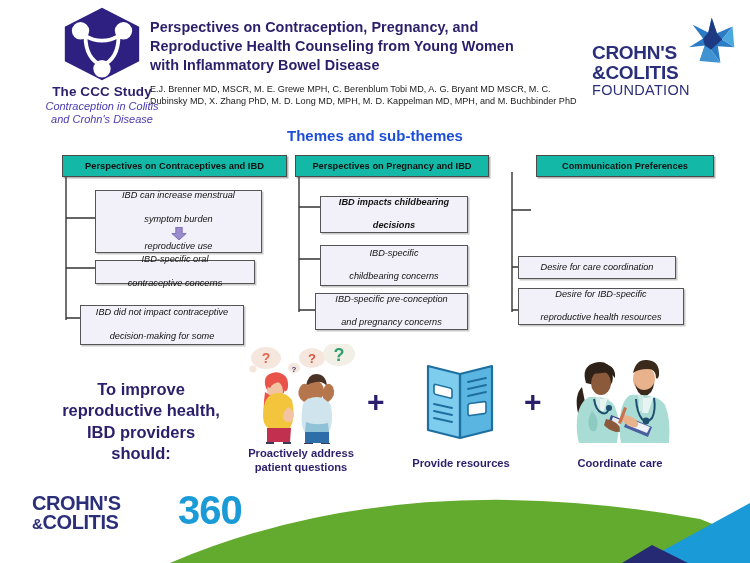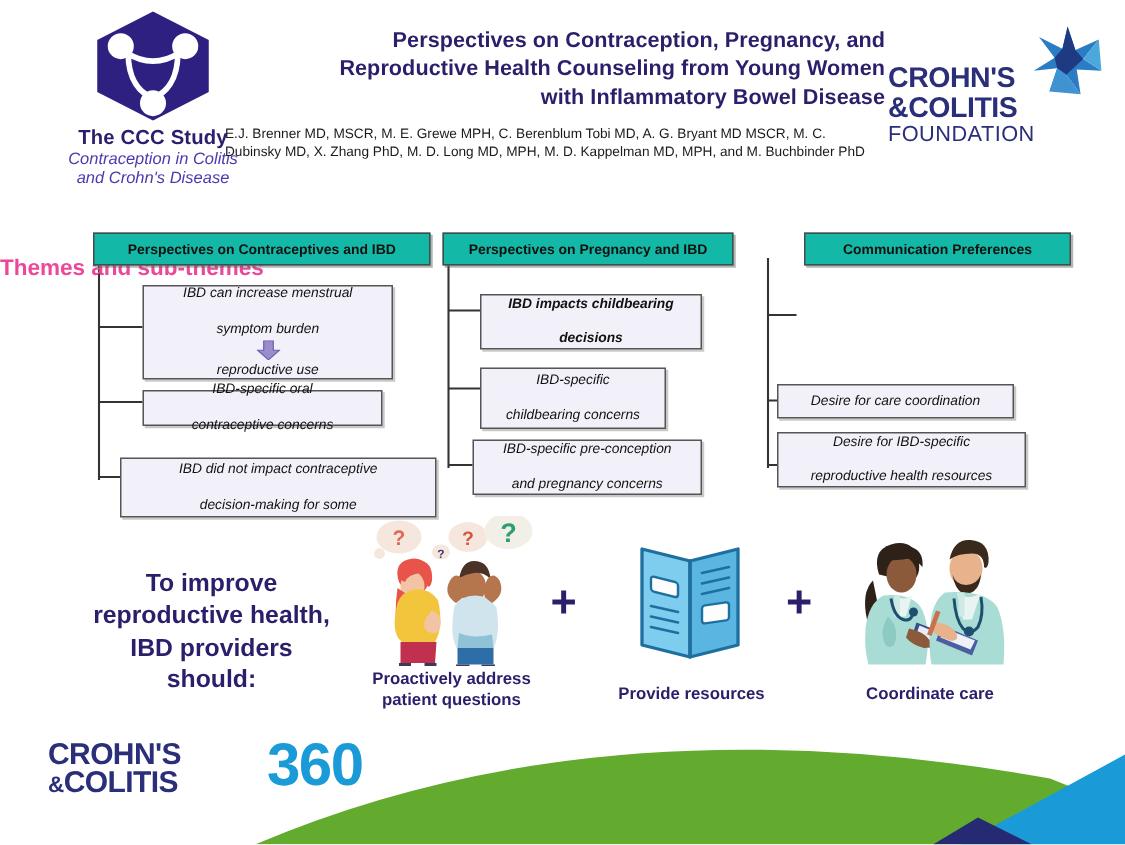--- a/index.html
+++ b/index.html
@@ -12,36 +12,36 @@
   .swoosh{position:absolute;left:0;bottom:0;width:750px;height:90px;z-index:0;}
 
   
   .ccc-logo{position:absolute;left:42px;top:6px;width:120px;text-align:center;z-index:3;}
   .ccc-mark{width:84px;height:76px;margin:0 auto;display:block;}
   .ccc-title{font-size:13.5px;font-weight:bold;color:#2b1f6b;margin-top:2px;letter-spacing:.1px;}
   .ccc-sub{font-size:11px;font-style:italic;font-weight:normal;color:#4a3bb0;line-height:1.22;margin-top:1px;}
 
   
   .title-block{position:absolute;left:150px;top:18px;width:440px;z-index:3;}
-  .main-title{font-size:14.4px;font-weight:bold;color:#2b1f6b;text-align:right;
+  .main-title{font-size:14.4px;font-weight:bold;color:#2b1f6b;text-align:left;
               line-height:1.32;letter-spacing:.05px;}
   .authors{font-size:9.1px;color:#1a1a1a;line-height:1.33;margin-top:8px;
            font-family:"Liberation Sans",sans-serif;font-weight:normal;}
 
   
   .ccf-logo{position:absolute;left:592px;top:22px;width:150px;z-index:3;}
   .ccf-star{position:absolute;right:6px;top:-6px;width:52px;height:52px;}
   .ccf-txt{position:absolute;left:0;top:22px;width:120px;color:#2b2f7a;}
   .ccf-l1{font-size:19px;font-weight:bold;letter-spacing:-.3px;line-height:.98;}
   .ccf-l2{font-size:19px;font-weight:bold;letter-spacing:-.3px;line-height:1.02;}
   .ccf-l3{font-size:14.5px;font-weight:normal;letter-spacing:.3px;line-height:1.1;margin-top:1px;}
 
   
-  .themes-title{position:absolute;left:0;top:127px;width:750px;text-align:left;
-                font-size:15px;font-weight:bold;color:#ec4899;z-index:3;margin-top:43px;}
+  .themes-title{position:absolute;left:0;top:127px;width:750px;text-align:center;
+                font-size:15px;font-weight:bold;color:#1d4ed8;z-index:3;}
 
   .col{position:absolute;z-index:3;}
   .col-head{box-sizing:border-box;border:1.3px solid #4a4a4a;background:#14b8a6;
             text-align:center;font-size:9.3px;font-weight:bold;color:#111;
             padding:5px 2px 5px;line-height:1.1;
             box-shadow:1.5px 1.5px 0 rgba(90,90,90,.45);}
   .sub{box-sizing:border-box;border:1.2px solid #555;background:#f2f0f8;
        text-align:center;font-size:9.2px;font-style:italic;color:#111;
        line-height:1.3;display:flex;align-items:center;justify-content:center;
        padding:3px 4px;box-shadow:1.5px 1.5px 0 rgba(120,120,120,.40);}
@@ -144,21 +144,21 @@
     </span>
   </div>
 
   <div class="col sub" style="left:95px;top:260px;width:160px;height:24px;">
     <span>
       <span>IBD-specific oral</span><br>
       <span>contraceptive concerns</span>
     </span>
   </div>
 
-  <div class="col sub" style="left:80px;top:305px;width:211px;height:40px;">
+  <div class="col sub" style="left:80px;top:305px;width:164px;height:40px;">
     <span>
       <span>IBD did not impact contraceptive</span><br>
       <span>decision-making for some</span>
     </span>
   </div>
 
   <svg class="connector" style="left:295px;top:172px;width:40px;height:160px;">
     <path d="M4,0 L4,140" stroke="#333" stroke-width="1.4" fill="none"></path>
     <path d="M4,35 L26,35 M4,87 L26,87 M4,138 L26,138" stroke="#333" stroke-width="1.4" fill="none"></path>
   </svg>
@@ -167,21 +167,21 @@
     <div class="col-head">Perspectives on Pregnancy and IBD</div>
   </div>
 
   <div class="col sub" style="left:320px;top:196px;width:148px;height:37px;font-weight:bold;">
     <span>
       <span>IBD impacts childbearing</span><br>
       <span>decisions</span>
     </span>
   </div>
 
-  <div class="col sub" style="left:320px;top:245px;width:124px;height:41px;">
+  <div class="col sub" style="left:320px;top:245px;width:148px;height:41px;">
     <span>
       <span>IBD-specific</span><br>
       <span>childbearing concerns</span>
     </span>
   </div>
 
   <div class="col sub" style="left:315px;top:293px;width:153px;height:37px;">
     <span>
       <span>IBD-specific pre-conception</span><br>
       <span>and pregnancy concerns</span>

